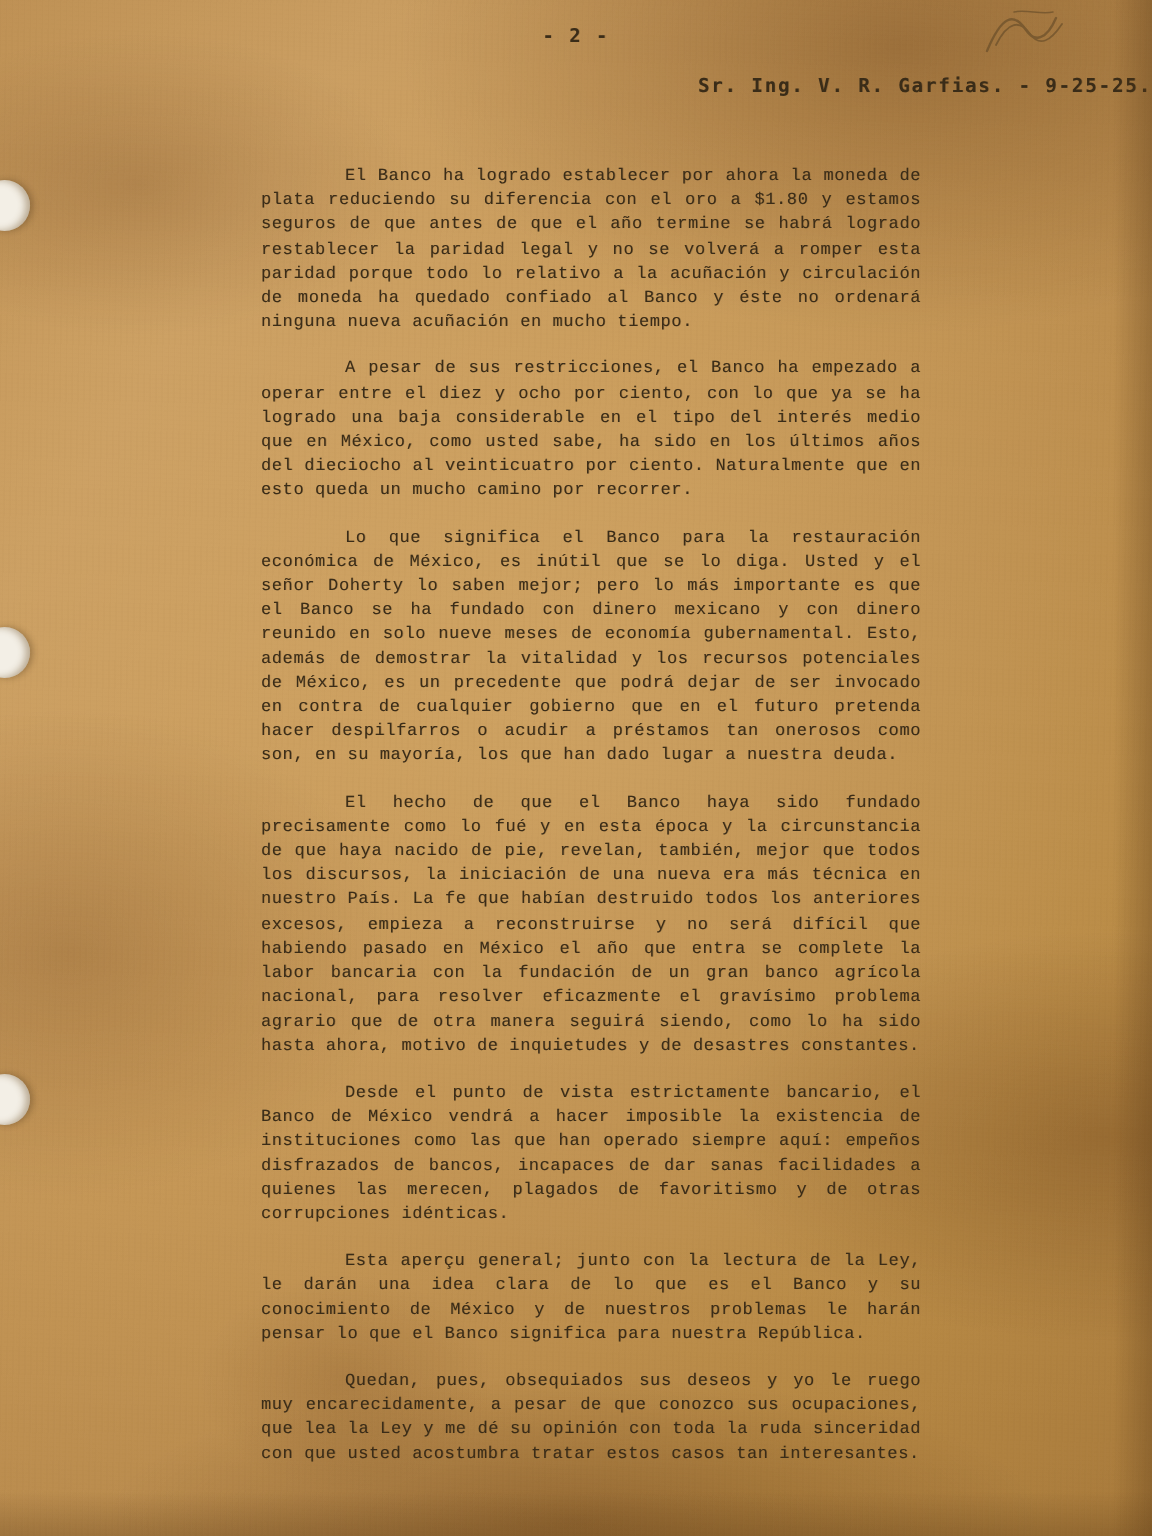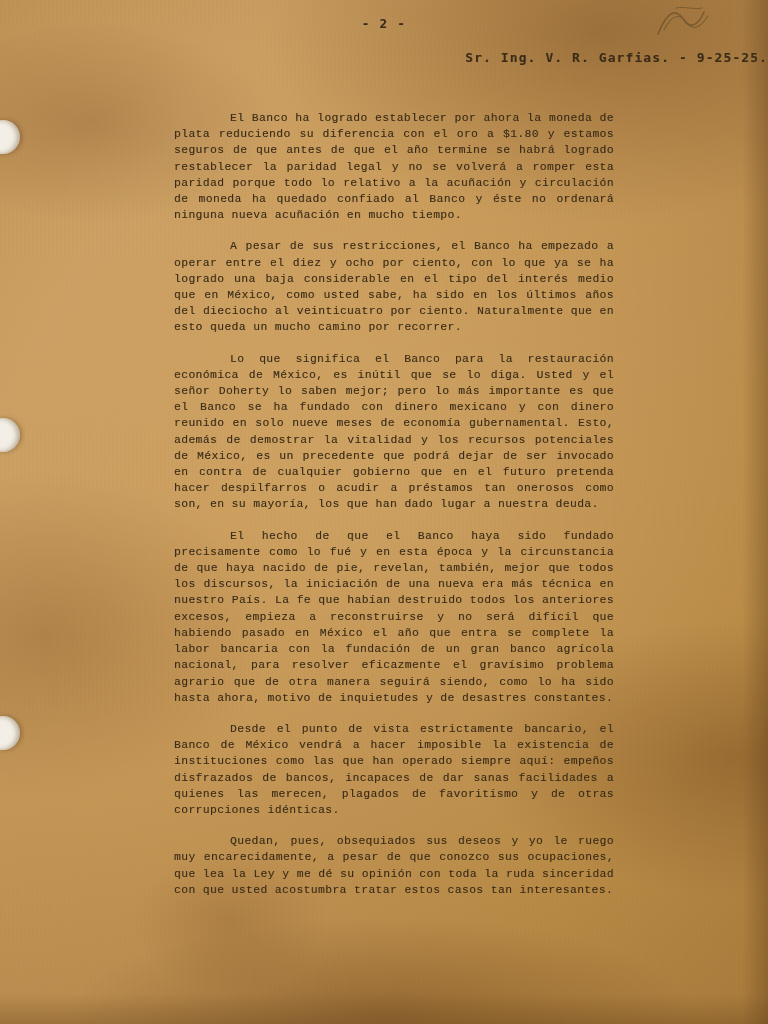--- a/index.html
+++ b/index.html
@@ -179,18 +179,19 @@
     <div class="typed page-number">- 2 -</div>
 
     <div class="typed addressee">Sr. Ing. V. R. Garfias. - 9-25-25.</div>
 
     <div class="body-block">
       <p class="typed para">El Banco ha logrado establecer por ahora la moneda de plata reduciendo su diferencia con el oro a $1.80 y estamos seguros de que antes de que el año termine se habrá logrado restablecer la paridad legal y no se volverá a romper esta paridad porque todo lo relativo a la acuñación y circulación de moneda ha quedado confiado al Banco y éste no ordenará ninguna nueva acuñación en mucho tiempo.</p>
       <p class="typed para">A pesar de sus restricciones, el Banco ha empezado a operar entre el diez y ocho por ciento, con lo que ya se ha logrado una baja considerable en el tipo del interés medio que en México, como usted sabe, ha sido en los últimos años del dieciocho al veinticuatro por ciento. Naturalmente que en esto queda un mucho camino por recorrer.</p>
       <p class="typed para">Lo que significa el Banco para la restauración económica de México, es inútil que se lo diga. Usted y el señor Doherty lo saben mejor; pero lo más importante es que el Banco se ha fundado con dinero mexicano y con dinero reunido en solo nueve meses de economía gubernamental. Esto, además de demostrar la vitalidad y los recursos potenciales de México, es un precedente que podrá dejar de ser invocado en contra de cualquier gobierno que en el futuro pretenda hacer despilfarros o acudir a préstamos tan onerosos como son, en su mayoría, los que han dado lugar a nuestra deuda.</p>
       <p class="typed para">El hecho de que el Banco haya sido fundado precisamente como lo fué y en esta época y la circunstancia de que haya nacido de pie, revelan, también, mejor que todos los discursos, la iniciación de una nueva era más técnica en nuestro País. La fe que habían destruido todos los anteriores excesos, empieza a reconstruirse y no será difícil que habiendo pasado en México el año que entra se complete la labor bancaria con la fundación de un gran banco agrícola nacional, para resolver eficazmente el gravísimo problema agrario que de otra manera seguirá siendo, como lo ha sido hasta ahora, motivo de inquietudes y de desastres constantes.</p>
       <p class="typed para">Desde el punto de vista estrictamente bancario, el Banco de México vendrá a hacer imposible la existencia de instituciones como las que han operado siempre aquí: empeños disfrazados de bancos, incapaces de dar sanas facilidades a quienes las merecen, plagados de favoritismo y de otras corrupciones idénticas.</p>
+      <p class="typed para">Esta aperçu general; junto con la lectura de la Ley, le darán una idea clara de lo que es el Banco y su conocimiento de México y de nuestros problemas le harán pensar lo que el Banco significa para nuestra República.</p>
       <p class="typed para">Quedan, pues, obsequiados sus deseos y yo le ruego muy encarecidamente, a pesar de que conozco sus ocupaciones, que lea la Ley y me dé su opinión con toda la ruda sinceridad con que usted acostumbra tratar estos casos tan interesantes.</p>
 
     </div>
 
   </div>
 </div>
 
 </body></html>

